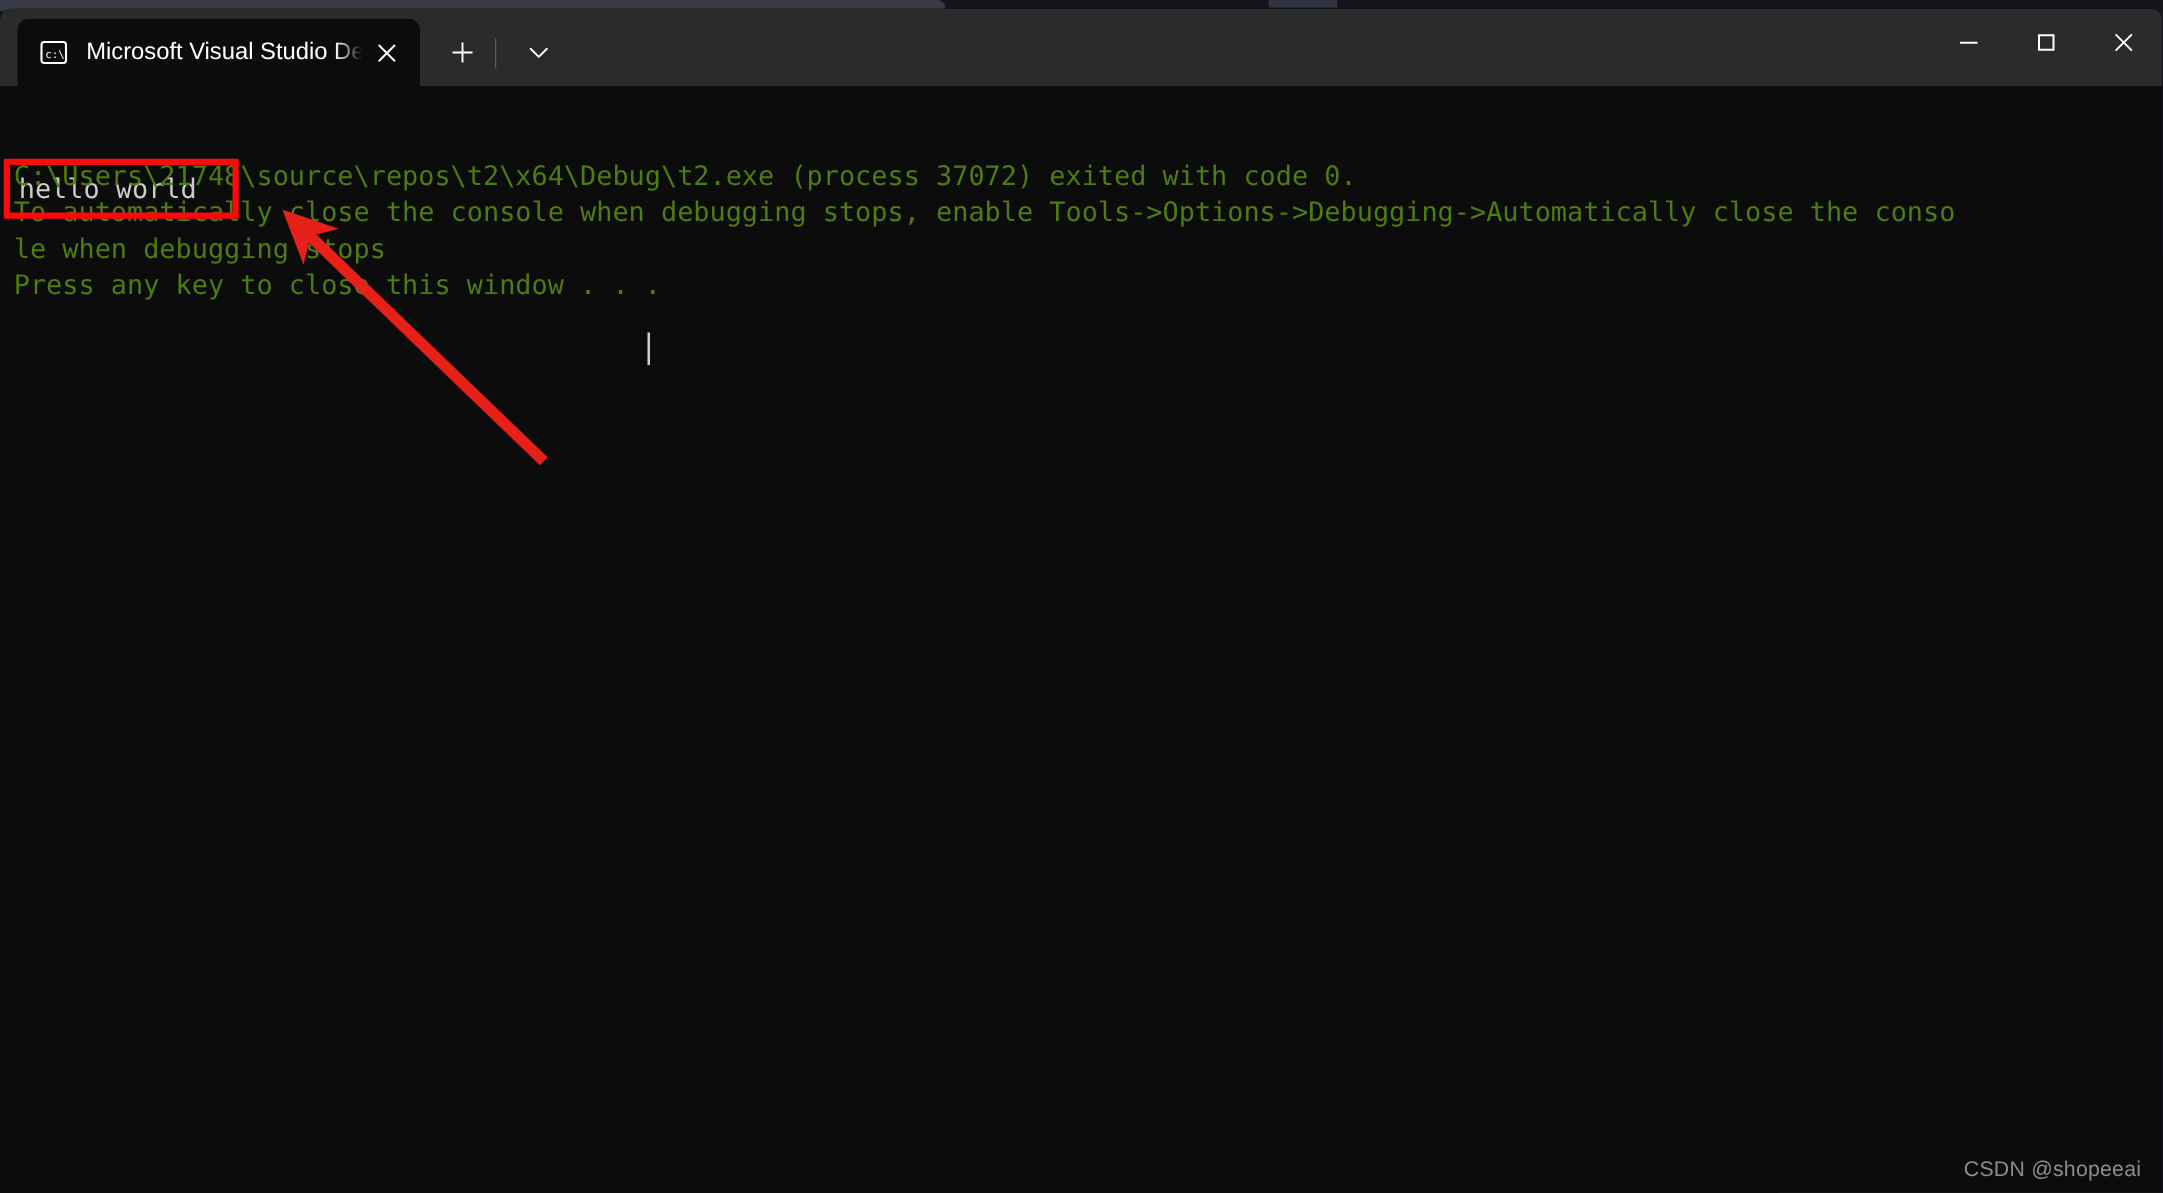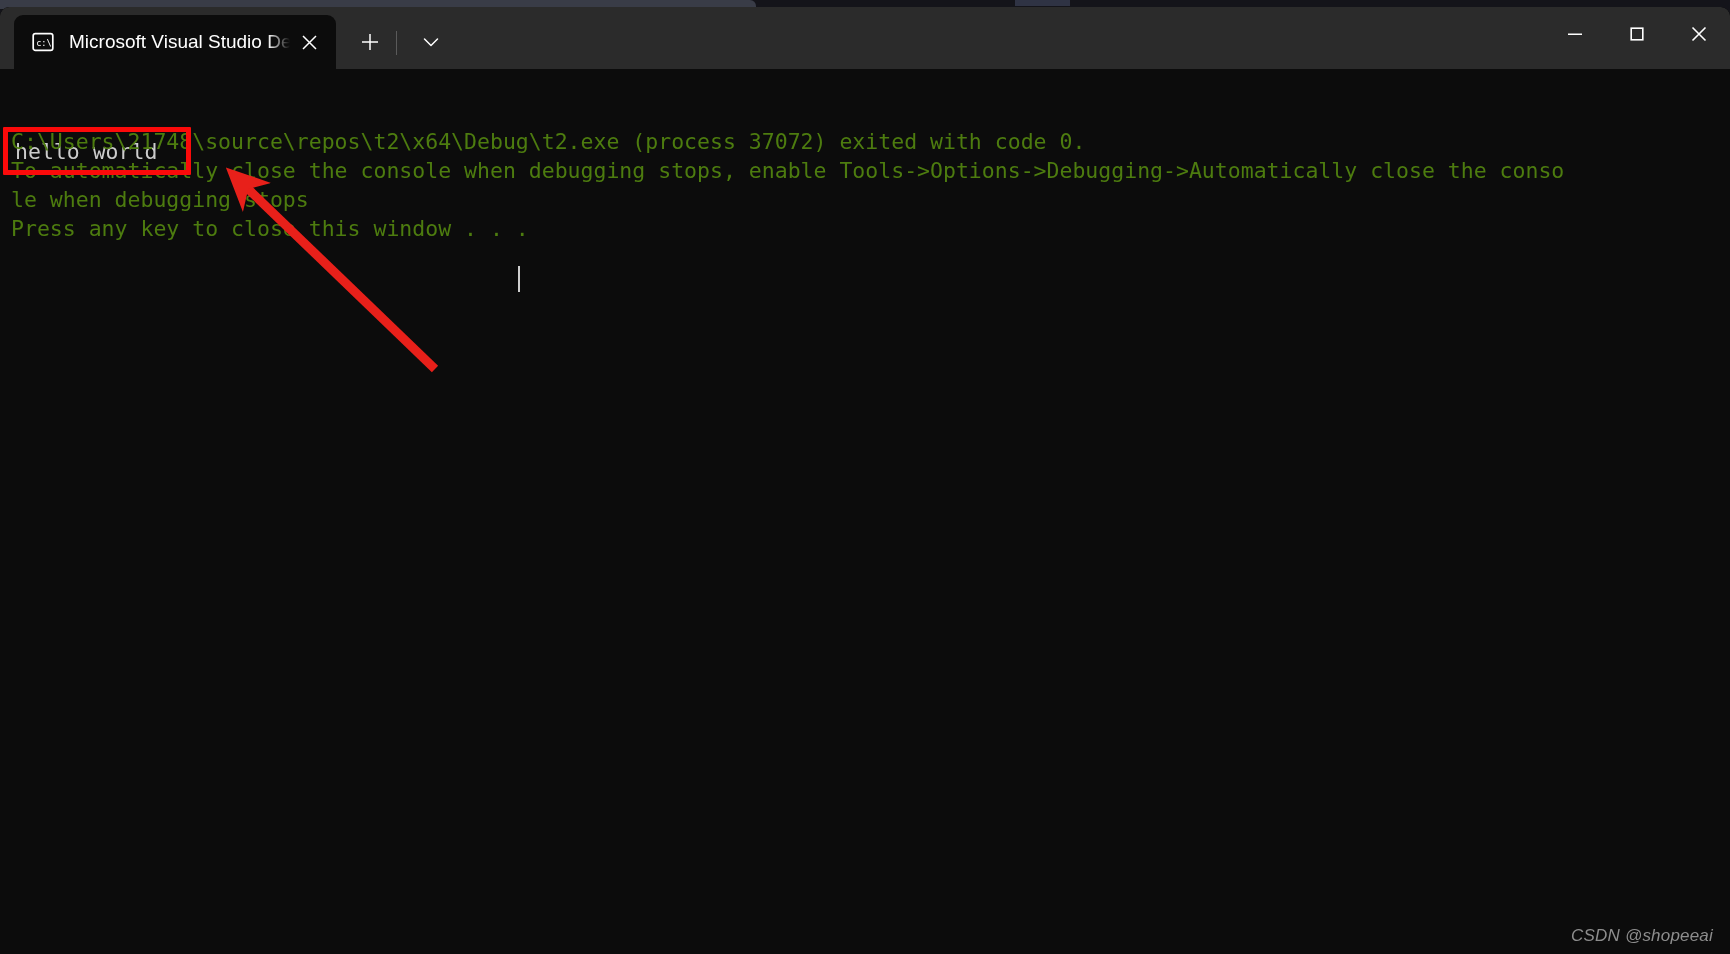--- a/index.html
+++ b/index.html
@@ -219,21 +219,20 @@
   }
 
   .watermark {
     position: absolute;
     right: 17px;
     bottom: 18px;
     color: #8d8d8d;
     font-size: 17px;
     font-family: "Liberation Sans", sans-serif;
     letter-spacing: 0.2px;
-    font-style: italic;
   }
 </style>
 </head>
 <body>
 
 <div id="app">
 
   <div class="behind-strip"></div>
   <div class="behind-strip2"></div>
 

